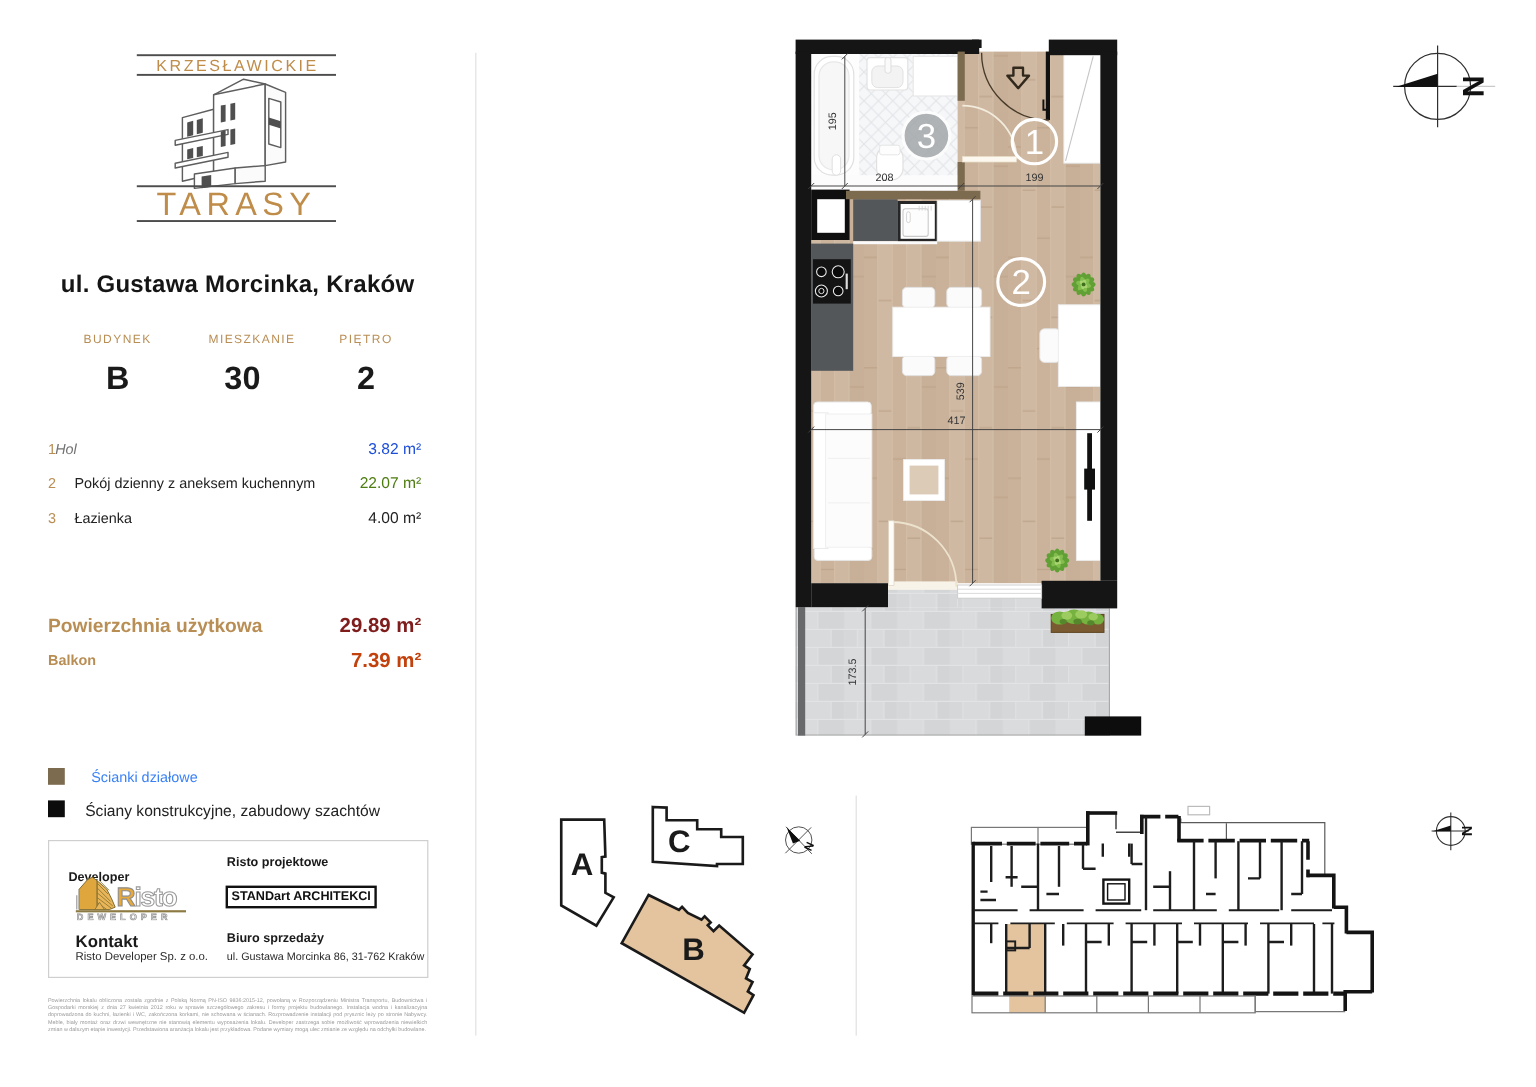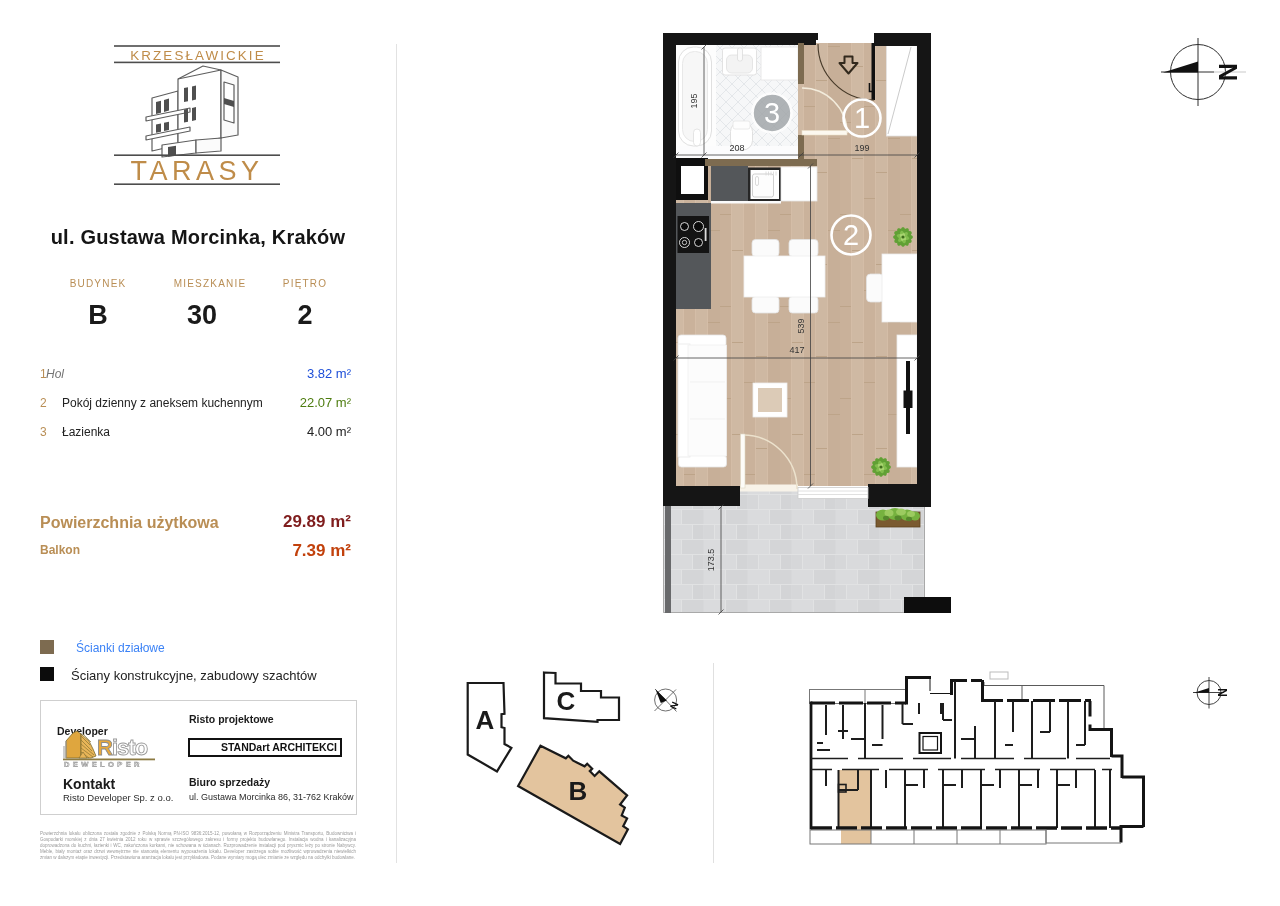--- a/index.html
+++ b/index.html
@@ -109,21 +109,21 @@
   <rect x="0" y="29.5" width="92" height="1.8" fill="#8c7a42"></rect>
   <text x="1" y="38" font-size="7.5" font-weight="bold" fill="#fff" stroke="#8a8a8a" stroke-width="0.55" letter-spacing="3.4">DEWELOPER</text>
 </svg>
 
 <div class="abs" style="left:63px;top:776px;font-size:14px;font-weight:bold;color:#1a1a1a;">Kontakt</div>
 
 <div class="abs" style="left:63px;top:792px;font-size:9.5px;color:#2a2a2a;white-space:nowrap;">Risto Developer Sp. z o.o.</div>
 
 <div class="abs" style="left:189px;top:713px;font-size:10.5px;font-weight:bold;color:#1a1a1a;">Risto projektowe</div>
 
-<div class="abs" style="left:188px;top:738px;width:122px;height:15px;border:2px solid #111;text-align:center;font-size:10.5px;font-weight:bold;color:#111;line-height:15px;white-space:nowrap;padding-left:28px;">STANDart ARCHITEKCI</div>
+<div class="abs" style="left:188px;top:738px;width:122px;height:15px;border:2px solid #111;text-align:center;font-size:10.5px;font-weight:bold;color:#111;line-height:15px;white-space:nowrap;">STANDart ARCHITEKCI</div>
 
 <div class="abs" style="left:189px;top:776px;font-size:10.5px;font-weight:bold;color:#1a1a1a;">Biuro sprzedaży</div>
 
 <div class="abs" style="left:189px;top:792px;font-size:9px;color:#2a2a2a;white-space:nowrap;">ul. Gustawa Morcinka 86, 31-762 Kraków</div>
 
 <div class="abs" style="left:40px;top:831px;width:316px;font-size:4.5px;line-height:5.9px;color:#9a9a9a;text-align:justify;">Powierzchnia lokalu obliczona została zgodnie z Polską Normą PN-ISO 9836:2015-12, powołaną w Rozporządzeniu Ministra Transportu, Budownictwa i Gospodarki morskiej z dnia 27 kwietnia 2012 roku w sprawie szczegółowego zakresu i formy projektu budowlanego. Instalacja wodna i kanalizacyjna doprowadzona do kuchni, łazienki i WC, zakończona korkami, nie schowana w ścianach. Rozprowadzenie instalacji pod prysznic leży po stronie Nabywcy. Meble, biały montaż oraz drzwi wewnętrzne nie stanowią elementu wyposażenia lokalu. Developer zastrzega sobie możliwość wprowadzenia niewielkich zmian w dalszym etapie inwestycji. Przedstawiona aranżacja lokalu jest przykładowa. Podane wymiary mogą ulec zmianie ze względu na odchyłki budowlane.</div>
 
 <svg class="abs" style="left:650px;top:20px;" width="310" height="625" viewBox="650 20 310 625">
   <defs>
     <pattern id="wood" width="60" height="92" patternUnits="userSpaceOnUse">

